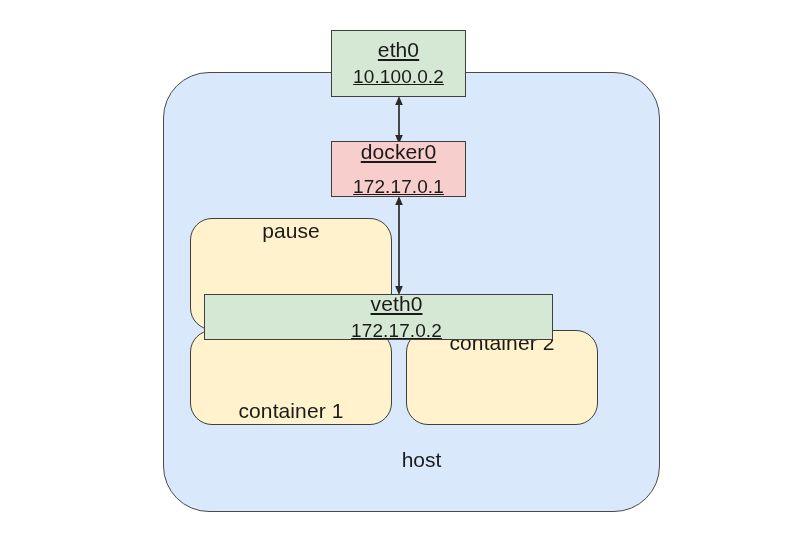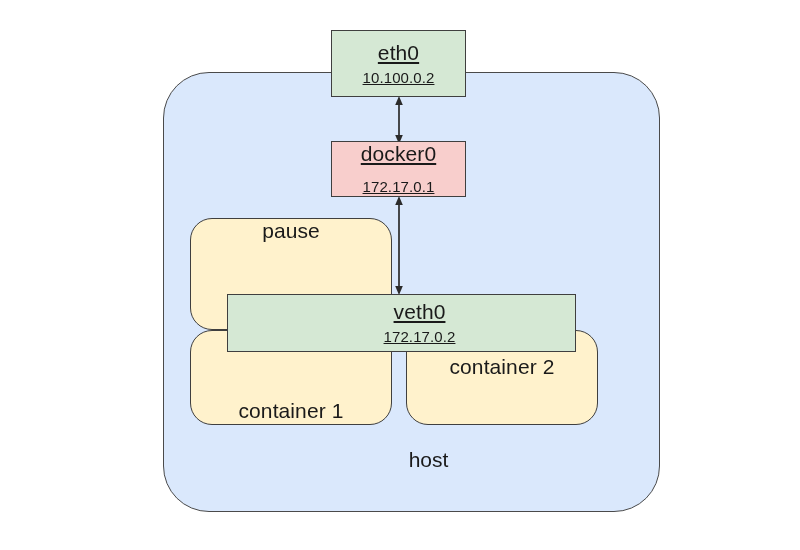--- a/index.html
+++ b/index.html
@@ -34,42 +34,42 @@
     line-height: 1.18;
   }
 
   .node .title {
     font-size: 21px;
     letter-spacing: 0.1px;
     white-space: nowrap;
   }
 
   .node .subtitle {
-    font-size: 15px;
+    font-size: 19px;
     letter-spacing: 0.1px;
     white-space: nowrap;
     margin-top: 3px;
   }
 
   
   .host-box {
     position: absolute;
     left: 163px;
     top: 72px;
     width: 497px;
     height: 440px;
     box-sizing: border-box;
     background: #dae8fc;
     border: 1.6px solid #4a4a4a;
     border-radius: 46px;
     z-index: 1;
   }
   .host-label {
     position: absolute;
-    left: 161px;
+    left: 154px;
     top: 448px;
     width: 535px;
     text-align: center;
     font-size: 21px;
     color: #1a1a1a;
     z-index: 6;
   }
 
   
   .pod {
@@ -95,21 +95,21 @@
     z-index: 2;
     justify-content: flex-end;
   }
 
   .container2-box {
     left: 406px;
     top: 330px;
     width: 192px;
     height: 95px;
     z-index: 2;
-    justify-content: center;
+    justify-content: flex-start;
     padding-bottom: 20px;
   }
 
   
   .iface {
     border: 1.6px solid #3f3f3f;
     border-radius: 0;
     text-decoration: underline;
   }
 
@@ -127,24 +127,24 @@
   .docker0-box {
     left: 331px;
     top: 141px;
     width: 135px;
     height: 56px;
     z-index: 5;
     gap: 8px;
   }
 
   .veth0-box {
-    left: 227px;
+    left: 204px;
     top: 294px;
     width: 349px;
-    height: 58px;
+    height: 46px;
     z-index: 4;
     padding-left: 36px;
   }
 
   
   .arrow-svg {
     position: absolute;
     z-index: 3;
     overflow: visible;
   }

